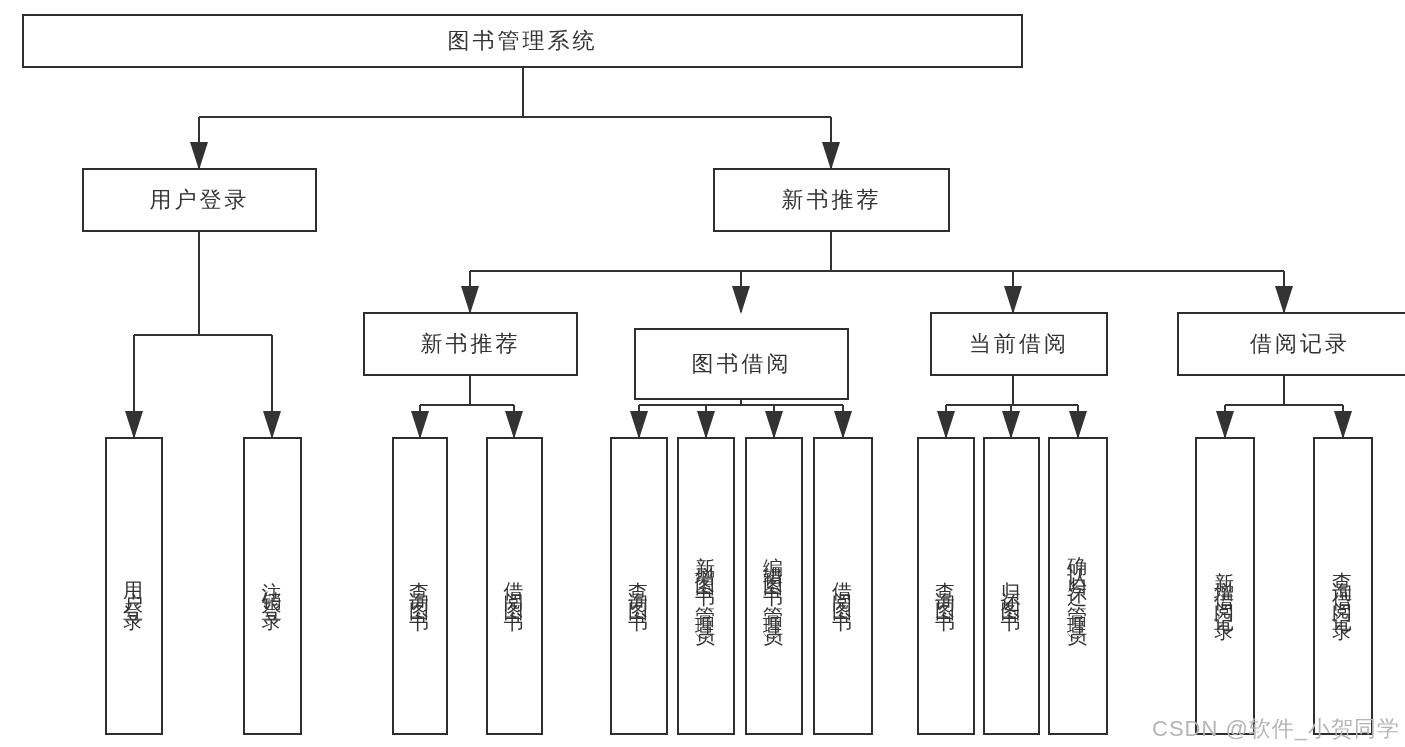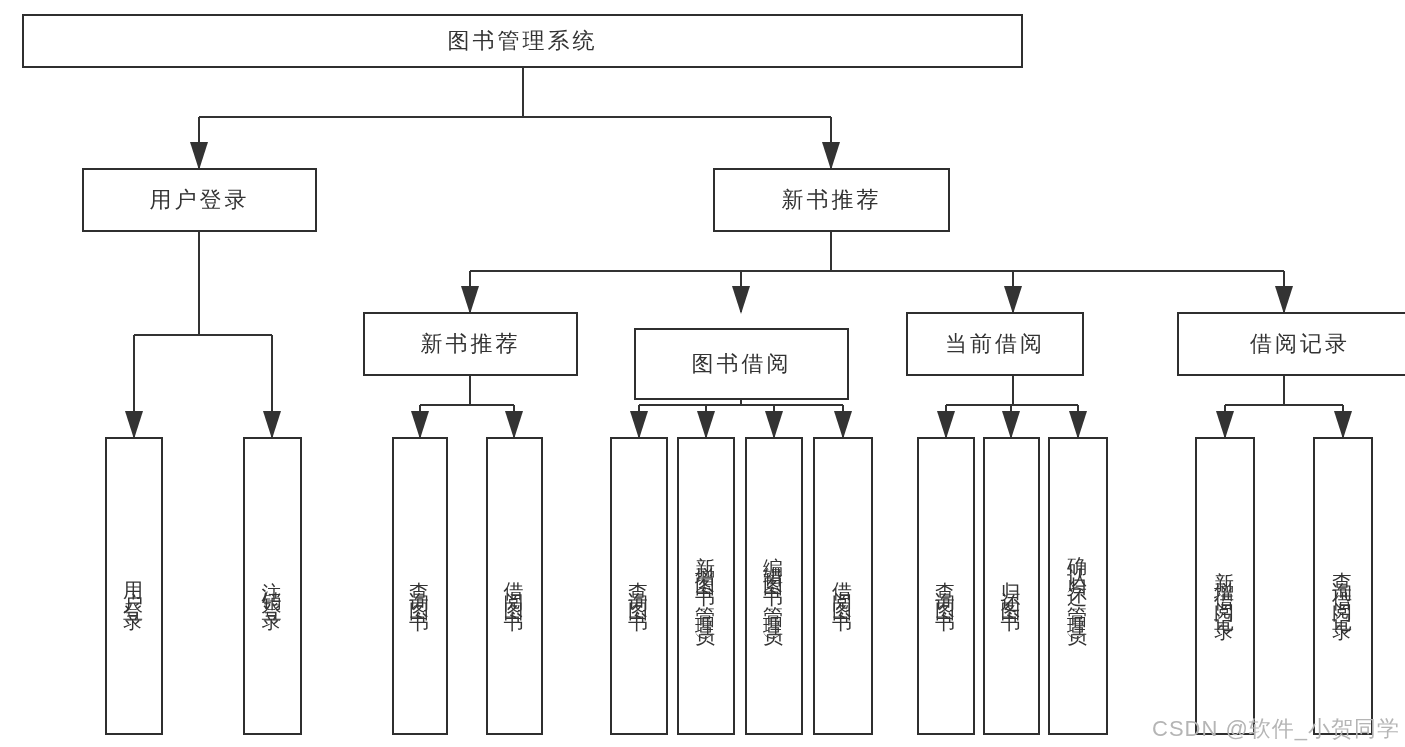--- a/index.html
+++ b/index.html
@@ -126,21 +126,21 @@
   <div class="node" style="left:713px;top:168px;width:237px;height:64px">
     <span class="lbl">新书推荐</span>
   </div>
 
   <div class="node" style="left:363px;top:312px;width:215px;height:64px">
     <span class="lbl">新书推荐</span>
   </div>
   <div class="node" style="left:634px;top:328px;width:215px;height:72px">
     <span class="lbl">图书借阅</span>
   </div>
-  <div class="node" style="left:906px;top:312px;width:178px;height:64px">
+  <div class="node" style="left:930px;top:312px;width:178px;height:64px">
     <span class="lbl">当前借阅</span>
   </div>
   <div class="node" style="left:1177px;top:312px;width:246px;height:64px">
     <span class="lbl">借阅记录</span>
   </div>
 
   <div class="node v" style="left:105px;top:437px;width:58px;height:298px">
     <span class="lbl">用户登录</span>
   </div>
   <div class="node v" style="left:243px;top:437px;width:59px;height:298px">

